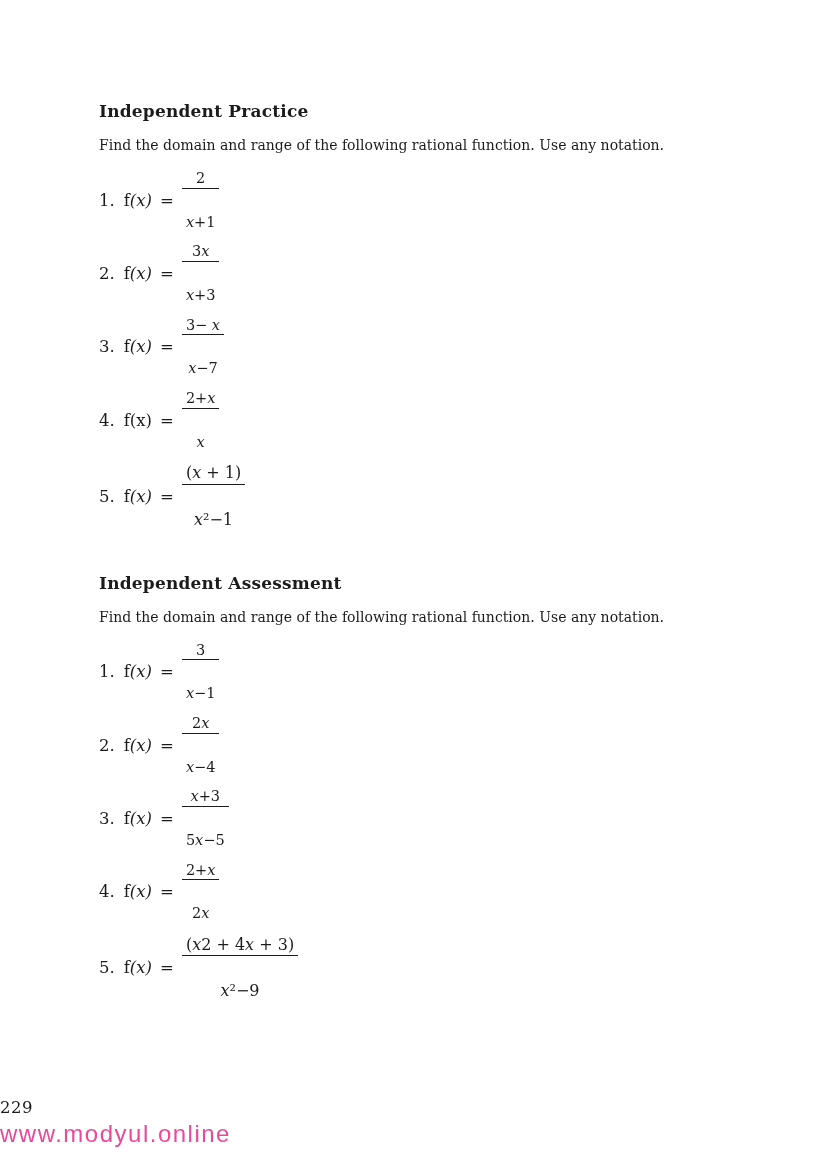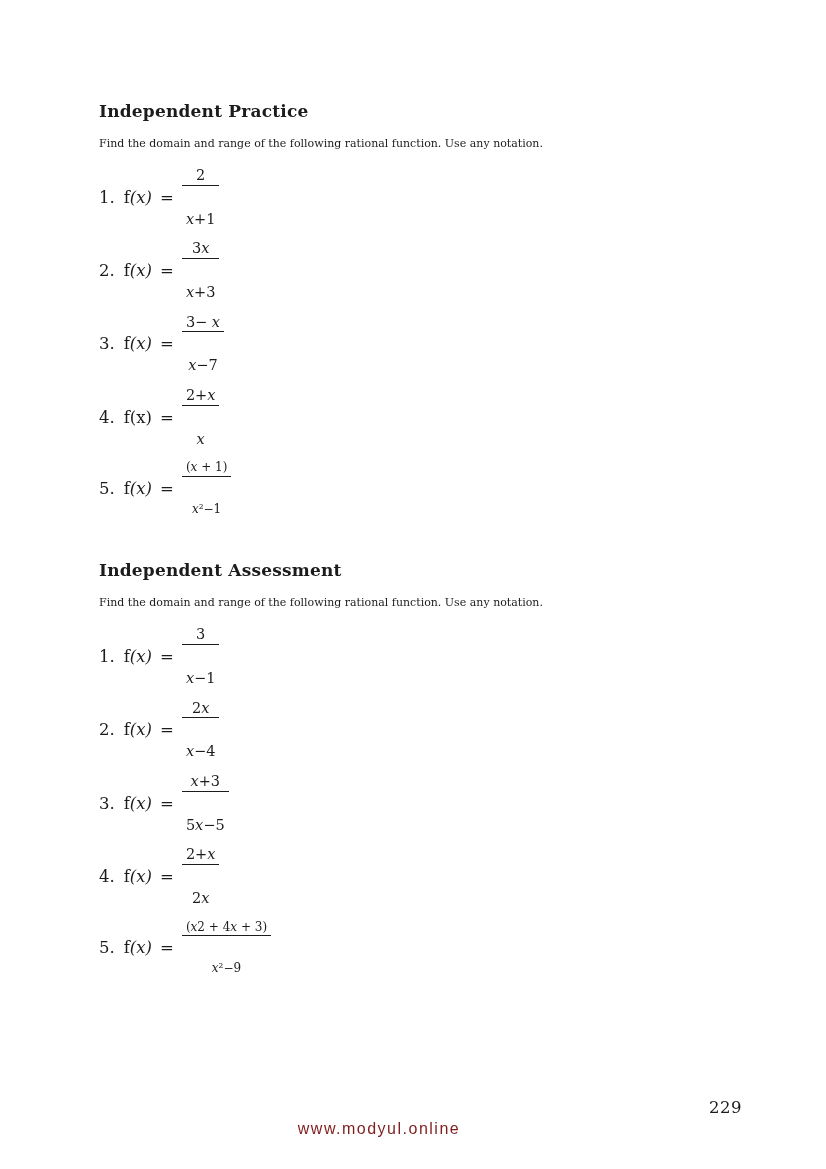--- a/index.html
+++ b/index.html
@@ -17,21 +17,21 @@
   }
   .section { margin: 0; }
   .section + .section .section-title { margin-top: 44px; }
   .section-title {
     font-size: 17px;
     font-weight: bold;
     margin: 0 0 15px 0;
     letter-spacing: 0.2px;
   }
   .instruction {
-    font-size: 11px;
+    font-size: 14px;
     margin: 16px 0 17px 0;
     white-space: nowrap;
   }
   .item {
     display: flex;
     align-items: center;
     min-height: 34px;
     margin-bottom: 13px;
     font-size: 16.5px;
   }
@@ -50,37 +50,37 @@
     display: block;
     border-bottom: 1.4px solid #1c1c1c;
     padding: 0 4px 1px 4px;
   }
   .frac .bot {
     display: block;
     padding: 1px 4px 0 4px;
     margin-top: 24px;
   }
   .item.small { min-height: 30px; }
-  .item.small .frac { font-size: 12px; line-height: 1.2; }
+  .item.small .frac { font-size: 16px; line-height: 1.2; }
   .mi { font-style: italic; }
   .page-number {
     position: absolute;
     top: 1098px;
     left: 0; right: 16px;
-    text-align: right;
+    text-align: left;
     font-size: 16.5px;
     letter-spacing: 0.5px;
   }
   .watermark {
     position: absolute;
     top: 1120px;
     left: 0; right: 0;
-    text-align: center;
-    font-size: 16px;
-    color: #7f1d1d;
+    text-align: left;
+    font-size: 24px;
+    color: #ec4899;
     font-family: "Liberation Sans", sans-serif;
     letter-spacing: 1.5px;
   }
 </style>
 </head>
 <body>
 
 <div class="page">
   <div class="content">
     <div id="sections">

